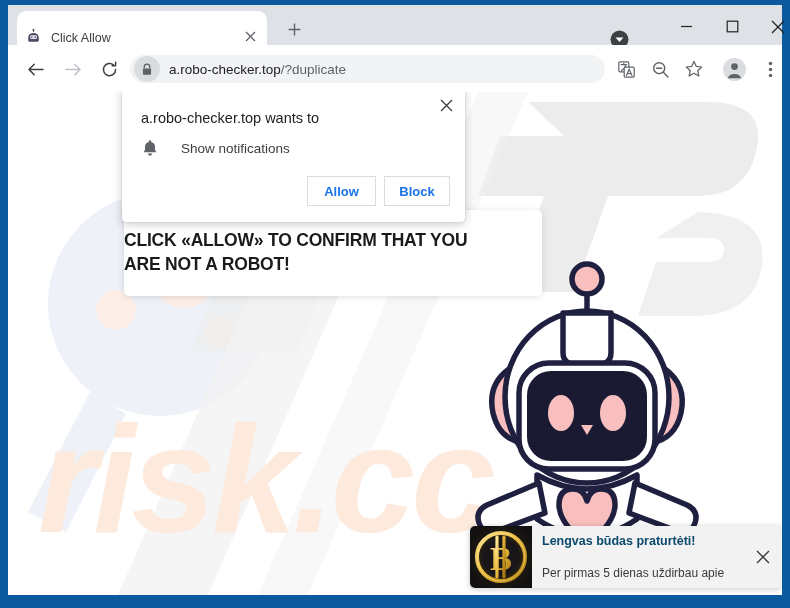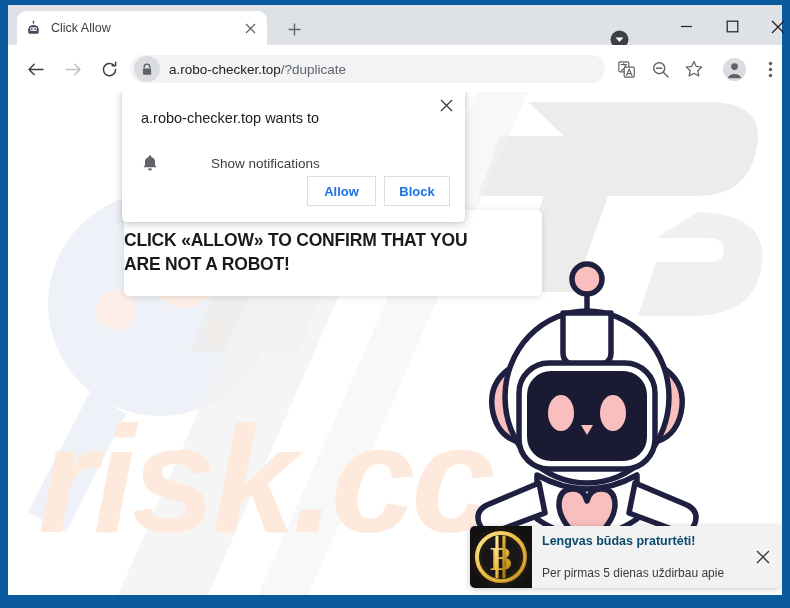--- a/index.html
+++ b/index.html
@@ -27,21 +27,21 @@
     background: #dee1e6;
     box-sizing: border-box;
   }
   #tab {
     position: absolute;
     left: 9px; top: 6px;
     width: 250px; height: 34px;
     background: #ffffff;
     border-radius: 9px 9px 0 0;
     display: flex;
-    align-items: center;
+    align-items: flex-end;
     padding: 0 8px;
     box-sizing: border-box;
   }
   #tab-favicon {
     width: 17px; height: 17px;
     margin-right: 9px;
     flex: 0 0 auto;
     display: block;
   }
   #tab-title {
@@ -169,22 +169,22 @@
     color: #3c4043;
   }
   #perm-title {
     position: absolute;
     left: 19px; top: 22px;
     font-size: 14.5px;
     color: #202124;
   }
   #perm-row {
     position: absolute;
-    left: 19px; top: 66px;
-    display: flex; align-items: center; gap: 30px;
+    left: 19px; top: 51px;
+    display: flex; align-items: center;
   }
   #bell-icon { width: 18px; height: 18px; color: #5f6368; flex: 0 0 auto; }
   #perm-permission-label {
     font-size: 13.5px;
     color: #3c4043;
     margin-left: 22px;
   }
   .perm-btn {
     position: absolute;
     top: 88px;

